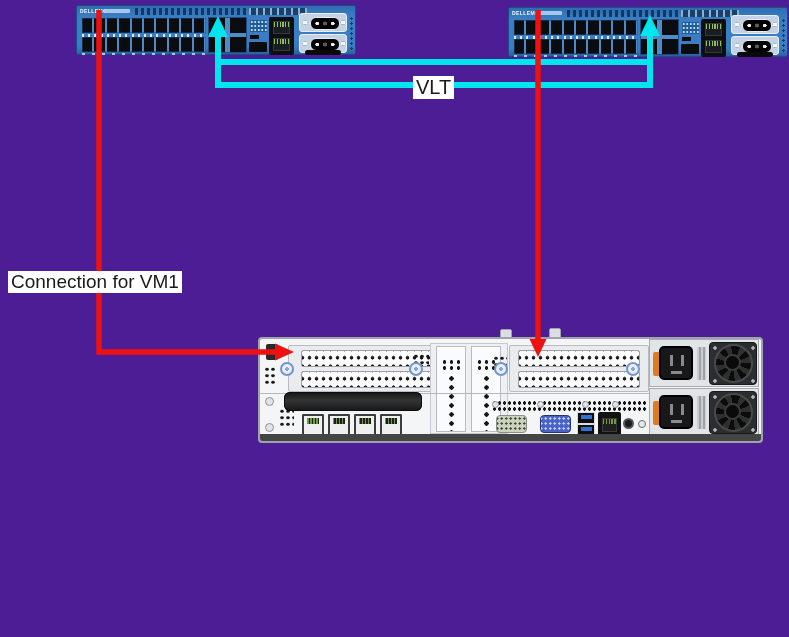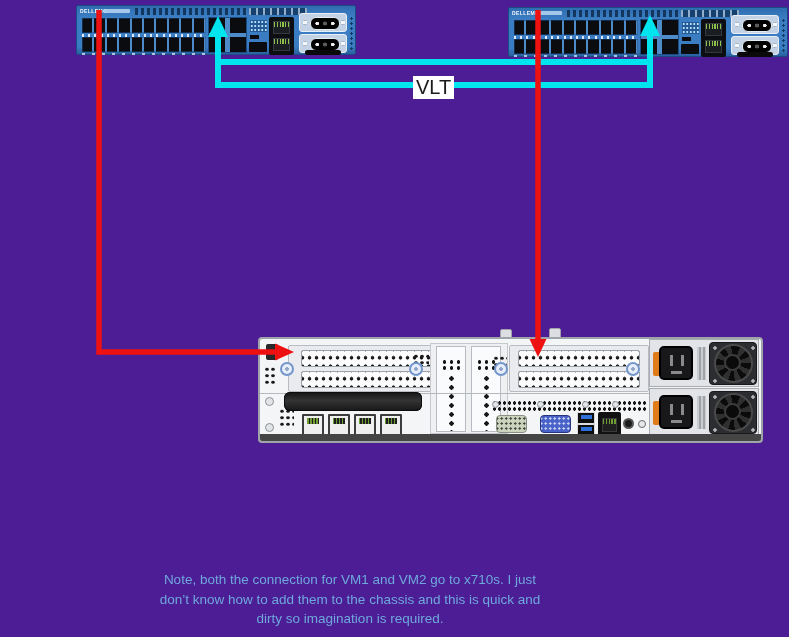--- a/index.html
+++ b/index.html
@@ -279,20 +279,16 @@
     </g>
     <g>
       <polyline class="stroke-red" points="99,10 99,352 277,352"></polyline>
       <polygon class="fill-red" points="294,352 275,343.5 275,360.5"></polygon>
       <line class="stroke-red" x1="538" y1="10" x2="538" y2="340"></line>
       <polygon class="fill-red" points="538,357 529.5,339 546.5,339"></polygon>
     </g>
   </svg>
 
   <div class="lbl" style="left:413px;top:76px;font-size:20px;">VLT</div>
-
-  <div class="note">
-    <span>Note, both the connection for VM1 and VM2 go to x710s. I just</span>
-    <span>don’t know how to add them to the chassis and this is quick and</span>
-    <span>dirty so imagination is required.</span>
-  </div>
+  <div class="lbl" style="left:8px;top:271px;font-size:19px;">Connection for VM1</div>
+
 
 </div>
 
 </body></html>

